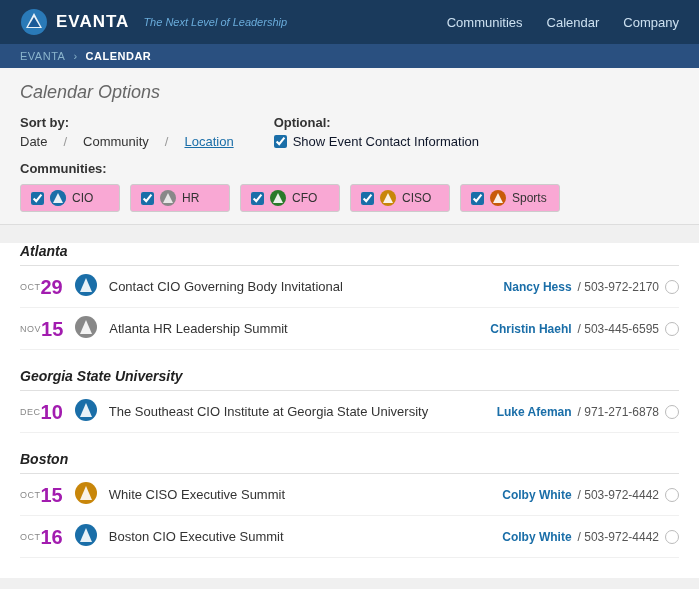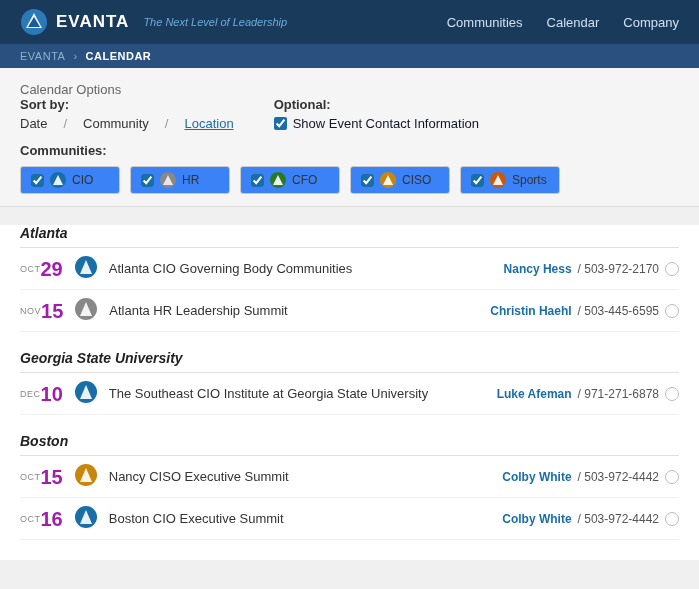--- a/index.html
+++ b/index.html
@@ -15,38 +15,38 @@
     .header-nav a { color: #cce0f0; font-size: 13px; text-decoration: none; }
 
     
     .breadcrumb { background: #2a5080; padding: 6px 20px; display: flex; align-items: center; gap: 8px; }
     .breadcrumb span { color: #8ab4cc; font-size: 11px; letter-spacing: 0.5px; text-transform: uppercase; }
     .breadcrumb span.active { color: white; font-weight: bold; }
     .breadcrumb-sep { color: #5580a0; font-size: 11px; }
 
     
     .options-panel { background: #f5f5f5; border-bottom: 1px solid #ddd; padding: 14px 20px 12px; }
-    .options-title { font-size: 13px; color: #666; }
+    .options-title { font-size: 18px; color: #666; margin-bottom: 12px; font-style: italic; }
     .options-row { display: flex; align-items: flex-start; gap: 40px; margin-bottom: 12px; }
     .sort-section { }
     .sort-label { font-weight: bold; font-size: 13px; color: #333; margin-bottom: 4px; }
     .sort-options { display: flex; align-items: center; gap: 16px; font-size: 13px; color: #333; }
     .sort-options .sep { color: #999; }
     .sort-options a { text-decoration: none; color: #333; }
     .sort-options a.active { color: #1a6ea8; text-decoration: underline; }
     .optional-section { }
     .optional-label { font-weight: bold; font-size: 13px; color: #333; margin-bottom: 4px; }
     .optional-row { display: flex; align-items: center; gap: 6px; }
     .optional-row input[type="checkbox"] { accent-color: #1a6ea8; }
     .optional-row label { font-size: 13px; color: #0f172a; }
 
     
     .communities-label { font-weight: bold; font-size: 13px; color: #333; margin-bottom: 8px; }
     .communities-grid { display: flex; gap: 10px; flex-wrap: wrap; }
-    .community-item { display: flex; align-items: center; gap: 6px; background: #3b82f6; border: 1px solid #ccc; padding: 5px 10px; border-radius: 3px; min-width: 100px; }
+    .community-item { display: flex; align-items: center; gap: 6px; background: #f9a8d4; border: 1px solid #ccc; padding: 5px 10px; border-radius: 3px; min-width: 100px; }
     .community-item input[type="checkbox"] { accent-color: #1a6ea8; }
     .community-icon { width: 16px; height: 16px; }
     .community-name { font-size: 12px; color: #333; }
 
     
     .main-content { background: white; padding: 0 20px 20px; }
 
     
     .location-group { margin-top: 18px; }
     .location-name { font-size: 14px; font-style: italic; font-weight: bold; color: #222; margin-bottom: 6px; }
@@ -169,21 +169,21 @@
       <div class="events-list">
         <div class="event-row">
           <div class="event-date">
             <span class="month">OCT</span>
             <span class="day">29</span>
           </div>
           <div><svg width="22" height="22" viewBox="0 0 22 22">
     <circle cx="11" cy="11" r="11" fill="#1a6ea8"></circle>
     <polygon points="11,4 17,18 5,18" fill="white" opacity="0.9"></polygon>
   </svg></div>
-          <div class="event-title">Atlanta CIO Governing Body Communities</div>
+          <div class="event-title">Contact CIO Governing Body Invitational</div>
           <div class="event-contact">
             <a href="#">Nancy Hess</a>
             <span class="phone"> / 503-972-2170</span>
     <div class="event-contact-icon"></div>
           </div>
         </div>
         <div class="event-row">
           <div class="event-date">
             <span class="month">NOV</span>
             <span class="day">15</span>
@@ -227,21 +227,21 @@
       <div class="events-list">
         <div class="event-row">
           <div class="event-date">
             <span class="month">OCT</span>
             <span class="day">15</span>
           </div>
           <div><svg width="22" height="22" viewBox="0 0 22 22">
     <circle cx="11" cy="11" r="11" fill="#c8860a"></circle>
     <polygon points="11,4 17,18 5,18" fill="white" opacity="0.9"></polygon>
   </svg></div>
-          <div class="event-title">Nancy CISO Executive Summit</div>
+          <div class="event-title">White CISO Executive Summit</div>
           <div class="event-contact">
             <a href="#">Colby White</a>
             <span class="phone"> / 503-972-4442</span>
     <div class="event-contact-icon"></div>
           </div>
         </div>
         <div class="event-row">
           <div class="event-date">
             <span class="month">OCT</span>
             <span class="day">16</span>

